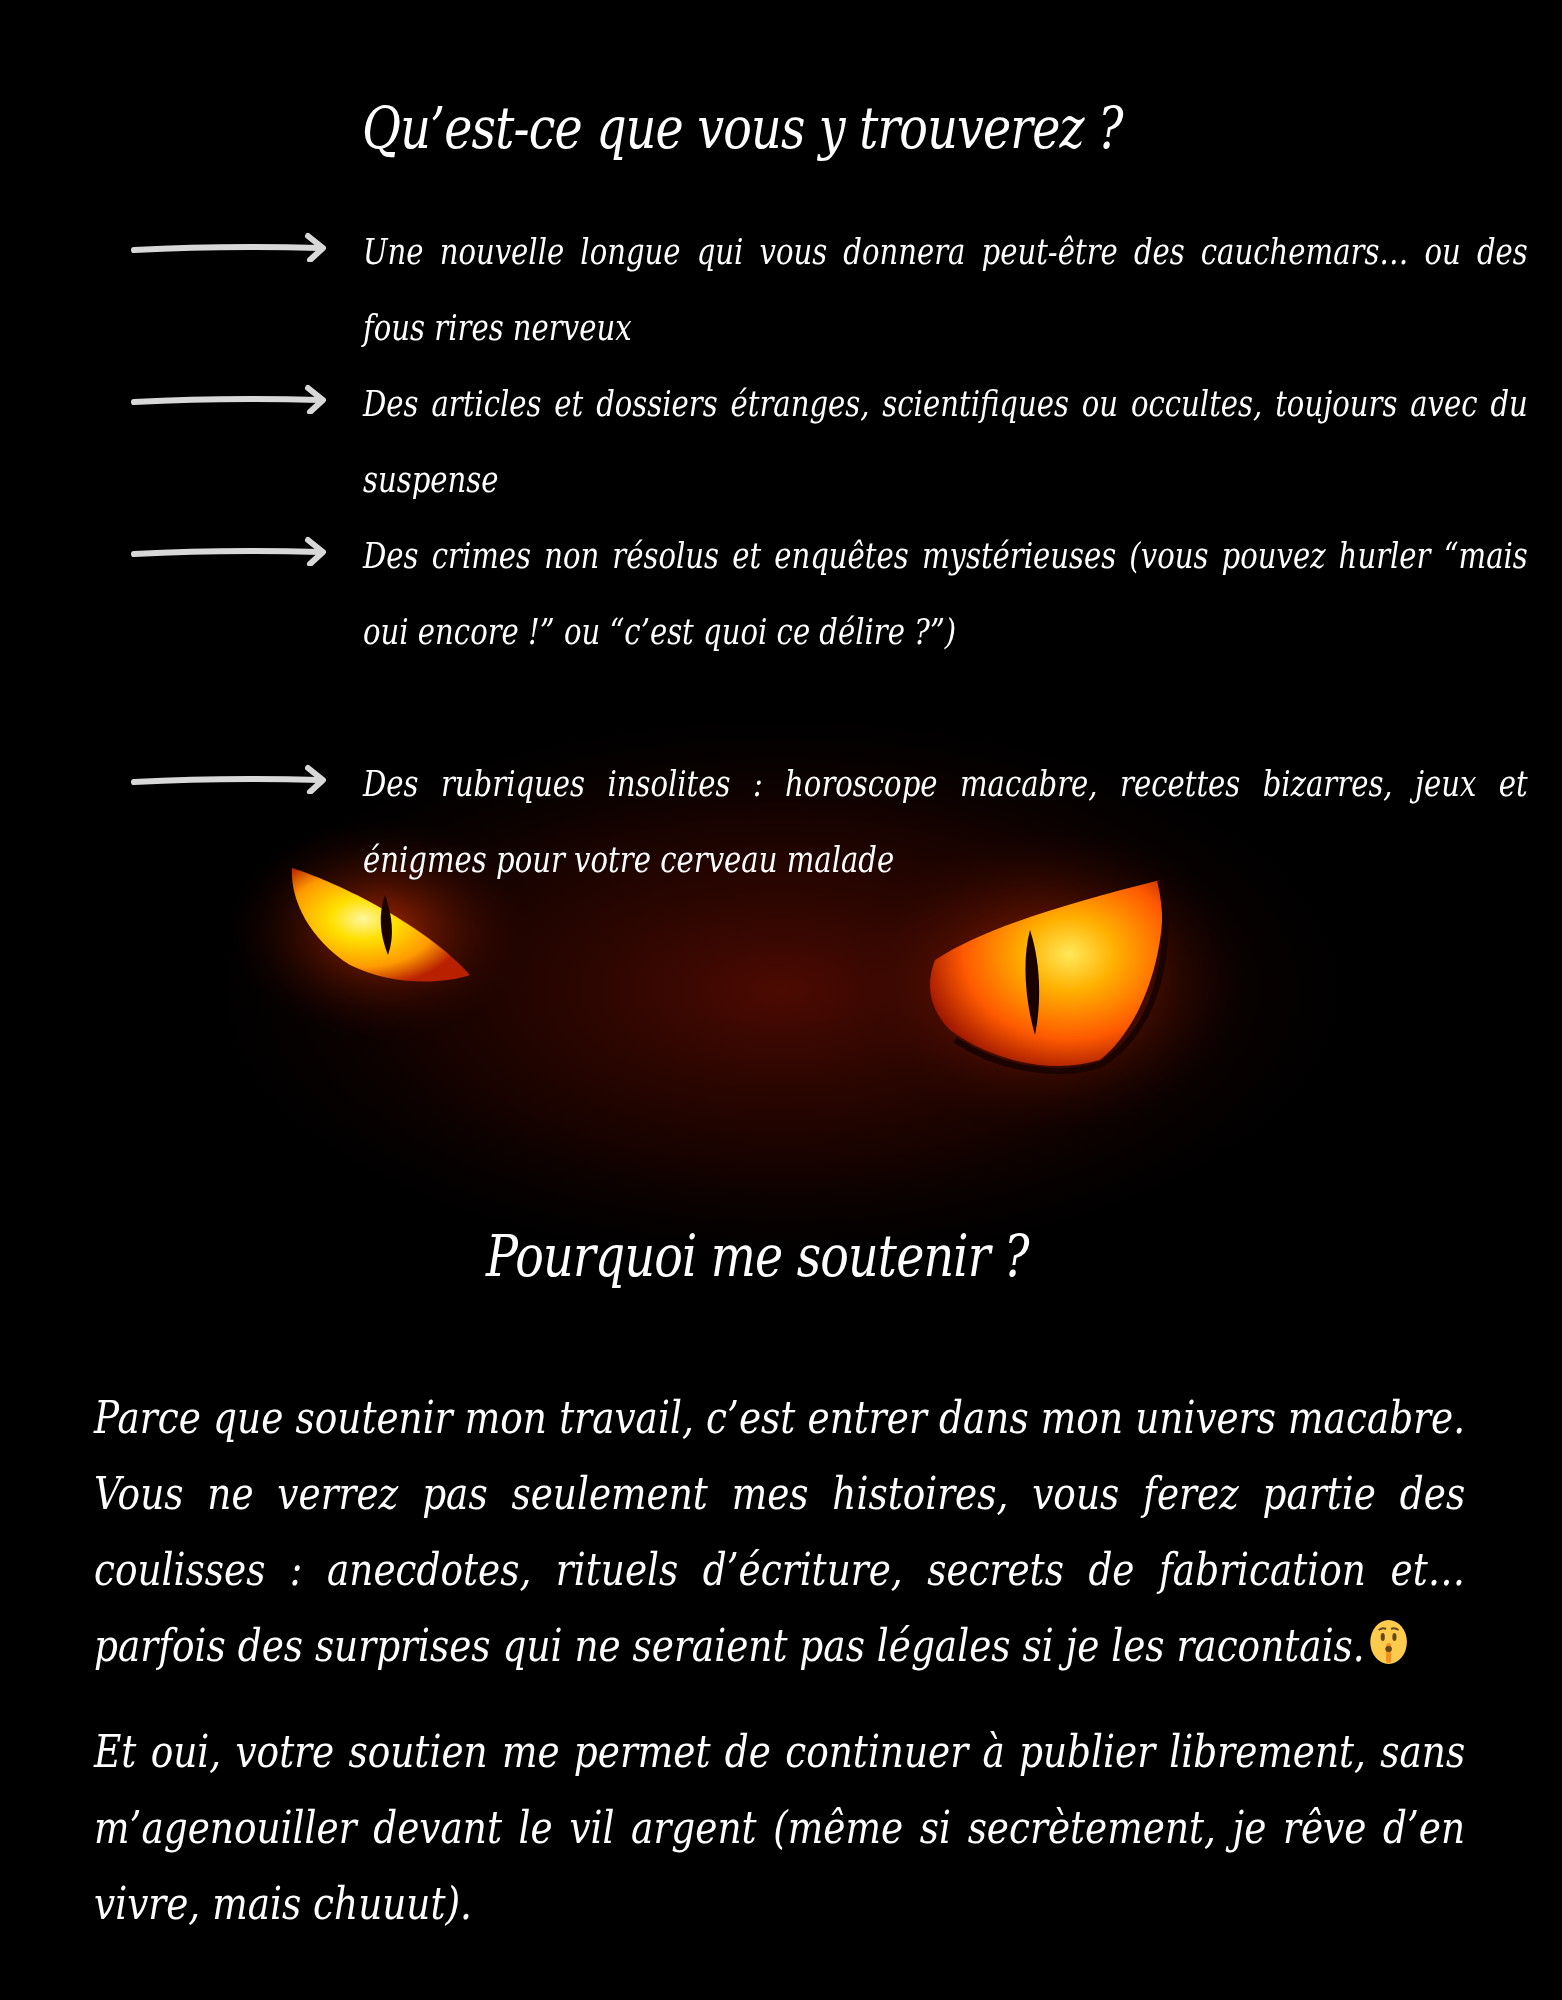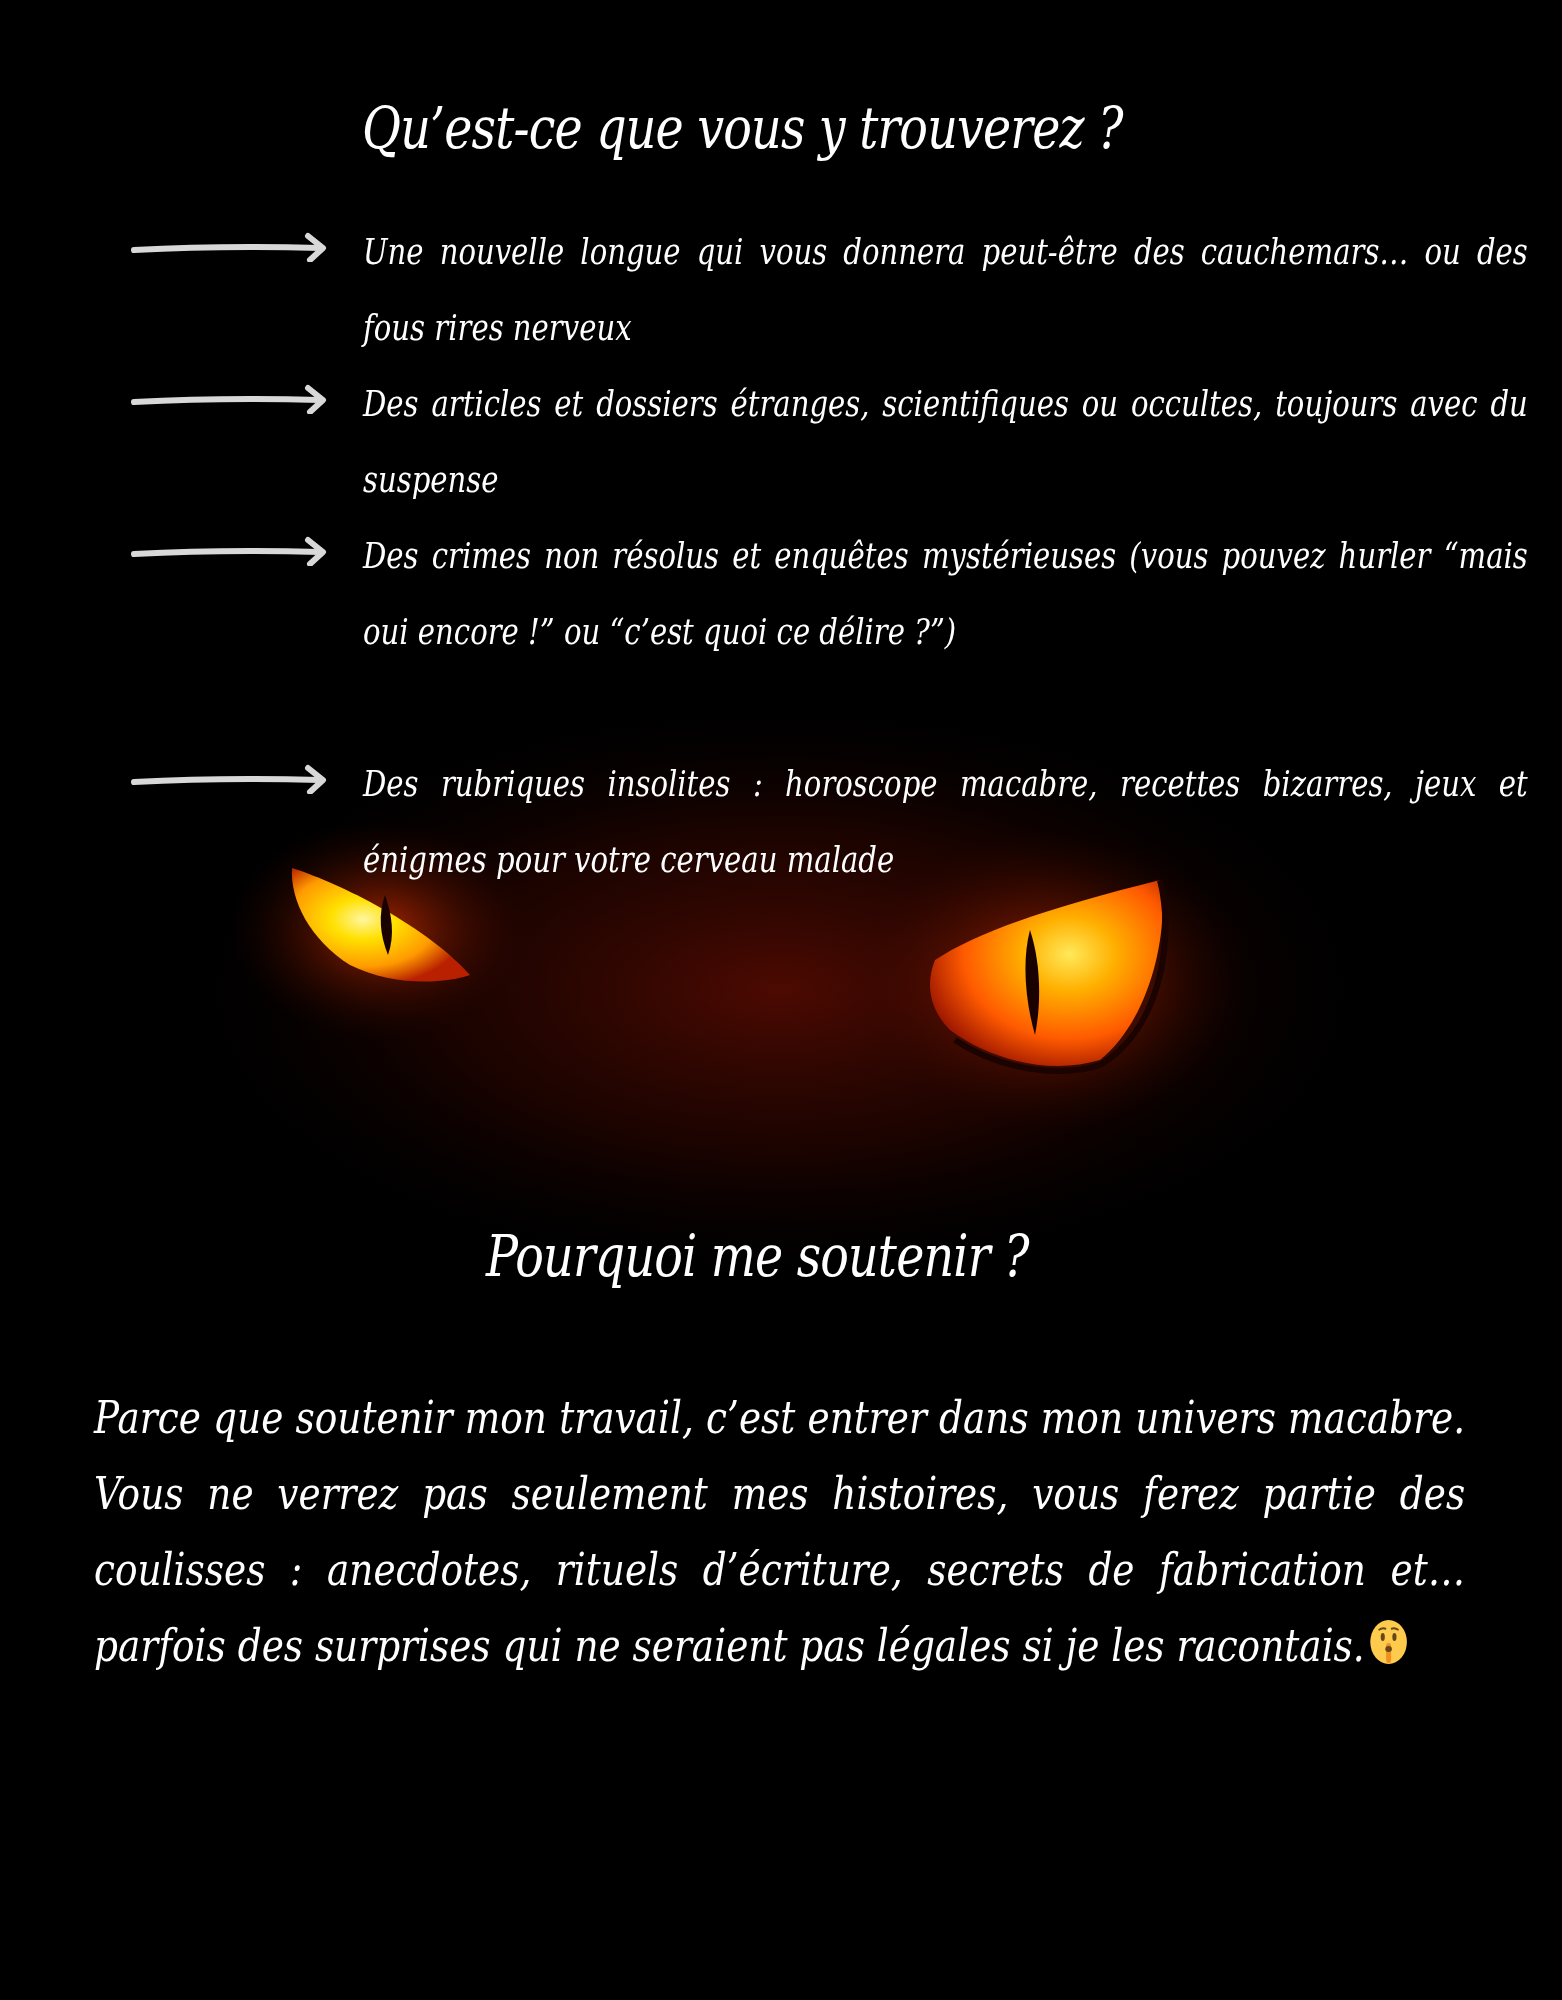--- a/index.html
+++ b/index.html
@@ -217,14 +217,17 @@
         <circle cx="25" cy="25" r="22" fill="#ffcb4c"></circle>
         <ellipse cx="18" cy="20" rx="2.5" ry="4" fill="#65471b"></ellipse>
         <ellipse cx="32" cy="20" rx="2.5" ry="4" fill="#65471b"></ellipse>
         <path d="M13 13 Q 18 10, 22 12" stroke="#65471b" stroke-width="2" fill="none"></path>
         <path d="M28 12 Q 32 10, 37 13" stroke="#65471b" stroke-width="2" fill="none"></path>
         <rect x="22" y="26" width="6" height="20" rx="3" fill="#f19020"></rect>
         <ellipse cx="25" cy="32" rx="4" ry="3" fill="#65471b"></ellipse>
       </svg></span>
   </div>
 
+  <div class="para why2">
+    <span class="inner">Et oui, votre soutien me permet de continuer à publier librement, sans m’agenouiller devant le vil argent (même si secrètement, je rêve d’en vivre, mais chuuut).</span>
+  </div>
 
 </div>
 
 </body></html>

